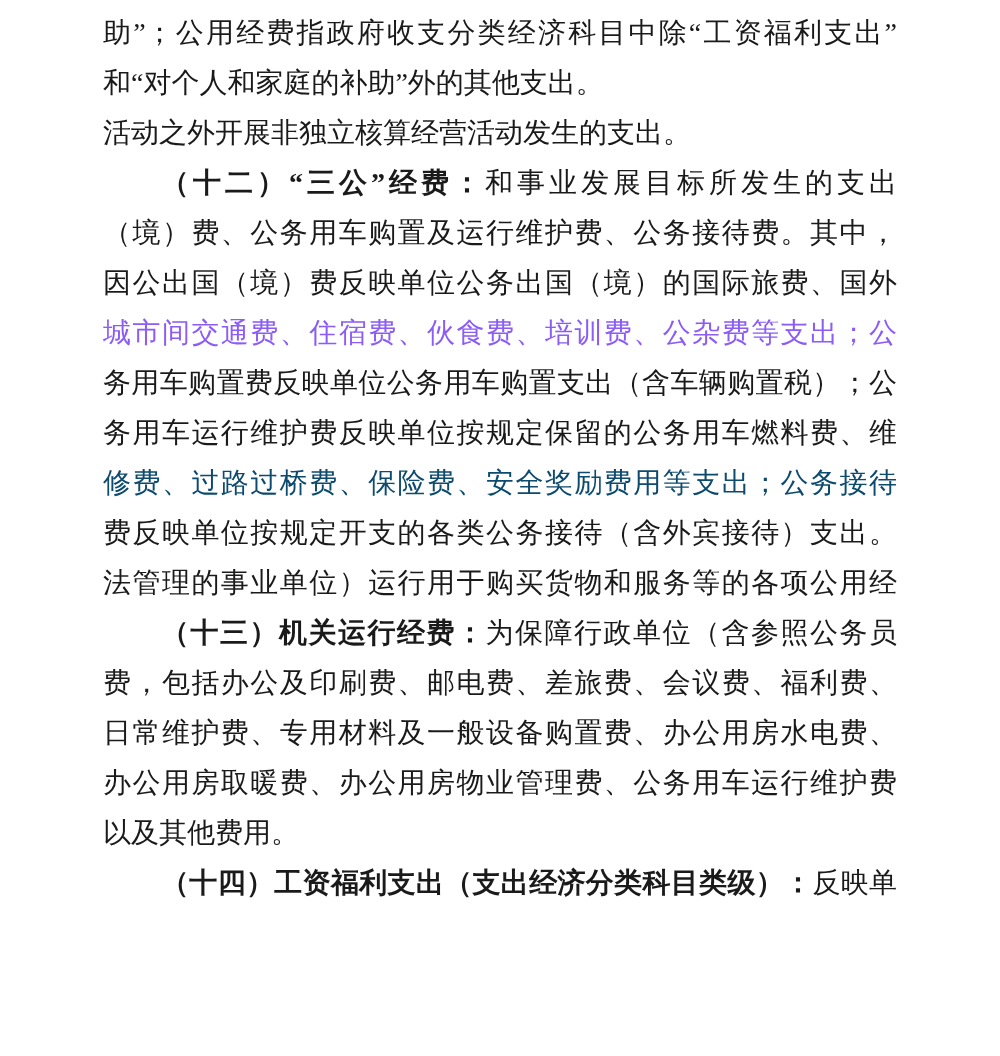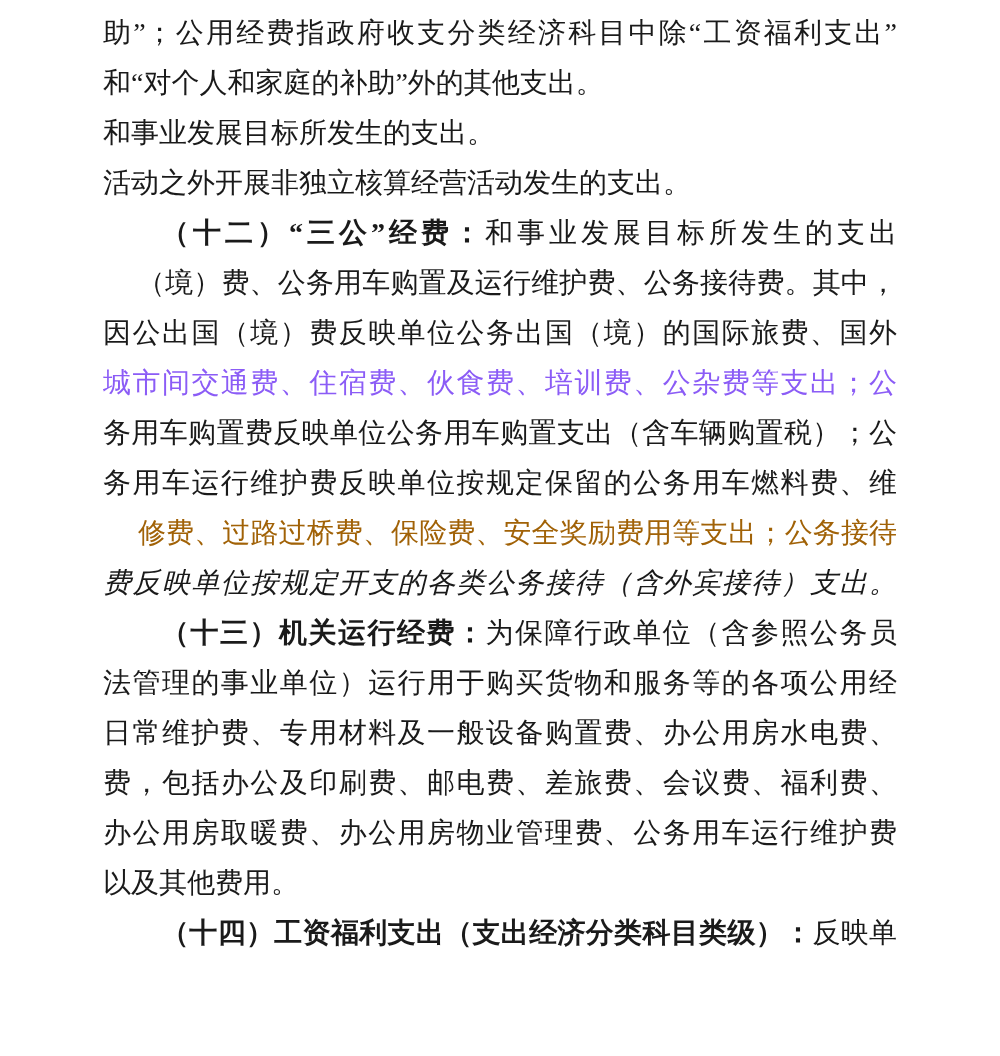--- a/index.html
+++ b/index.html
@@ -41,30 +41,29 @@
   .seg-bold {
     font-weight: 700;
   }
 </style>
 </head>
 <body>
 
 <div class="page" id="doc-page" style="background: rgb(255, 255, 255);">
     <div class="text-line justify" style="color: rgb(26, 26, 26);"><span>助”；公用经费指政府收支分类经济科目中除“工资福利支出”</span></div>
     <div class="text-line" style="color: rgb(26, 26, 26);"><span>和“对个人和家庭的补助”外的其他支出。</span></div>
-    <div class="text-line" style="color: rgb(26, 26, 26);"><span>和事业发展目标所发生的支出。</span></div>
     <div class="text-line" style="color: rgb(26, 26, 26);"><span>活动之外开展非独立核算经营活动发生的支出。</span></div>
     <div class="text-line justify indent" style="color: rgb(26, 26, 26);"><span class="seg-bold">（十二）“三公”经费：</span><span>和事业发展目标所发生的支出</span></div>
-    <div class="text-line justify" style="color: rgb(26, 26, 26); margin-left: 34px;"><span>（境）费、公务用车购置及运行维护费、公务接待费。其中，</span></div>
+    <div class="text-line justify" style="color: rgb(26, 26, 26);"><span>（境）费、公务用车购置及运行维护费、公务接待费。其中，</span></div>
     <div class="text-line justify" style="color: rgb(26, 26, 26);"><span>因公出国（境）费反映单位公务出国（境）的国际旅费、国外</span></div>
     <div class="text-line justify" style="color: #8b5cf6;"><span>城市间交通费、住宿费、伙食费、培训费、公杂费等支出；公</span></div>
     <div class="text-line justify" style="color: rgb(26, 26, 26);"><span>务用车购置费反映单位公务用车购置支出（含车辆购置税）；公</span></div>
     <div class="text-line justify" style="color: rgb(26, 26, 26);"><span>务用车运行维护费反映单位按规定保留的公务用车燃料费、维</span></div>
-    <div class="text-line justify" style="color: #a16207; margin-left: 35px;"><span>修费、过路过桥费、保险费、安全奖励费用等支出；公务接待</span></div>
-    <div class="text-line justify" style="color: rgb(26, 26, 26); font-style: italic;"><span>费反映单位按规定开支的各类公务接待（含外宾接待）支出。</span></div>
+    <div class="text-line justify" style="color: #0c4a6e;"><span>修费、过路过桥费、保险费、安全奖励费用等支出；公务接待</span></div>
+    <div class="text-line justify" style="color: rgb(26, 26, 26);"><span>费反映单位按规定开支的各类公务接待（含外宾接待）支出。</span></div>
+    <div class="text-line justify" style="color: rgb(26, 26, 26);"><span>法管理的事业单位）运行用于购买货物和服务等的各项公用经</span></div>
     <div class="text-line justify indent" style="color: rgb(26, 26, 26);"><span class="seg-bold">（十三）机关运行经费：</span><span>为保障行政单位（含参照公务员</span></div>
-    <div class="text-line justify" style="color: rgb(26, 26, 26);"><span>法管理的事业单位）运行用于购买货物和服务等的各项公用经</span></div>
+    <div class="text-line justify" style="color: rgb(26, 26, 26);"><span>费，包括办公及印刷费、邮电费、差旅费、会议费、福利费、</span></div>
     <div class="text-line justify" style="color: rgb(26, 26, 26);"><span>日常维护费、专用材料及一般设备购置费、办公用房水电费、</span></div>
-    <div class="text-line justify" style="color: rgb(26, 26, 26);"><span>费，包括办公及印刷费、邮电费、差旅费、会议费、福利费、</span></div>
     <div class="text-line justify" style="color: rgb(26, 26, 26);"><span>办公用房取暖费、办公用房物业管理费、公务用车运行维护费</span></div>
     <div class="text-line" style="color: rgb(26, 26, 26);"><span>以及其他费用。</span></div>
     <div class="text-line justify indent" style="color: rgb(26, 26, 26);"><span class="seg-bold">（十四）工资福利支出（支出经济分类科目类级）：</span><span>反映单</span></div>
   </div>
 
 </body></html>

